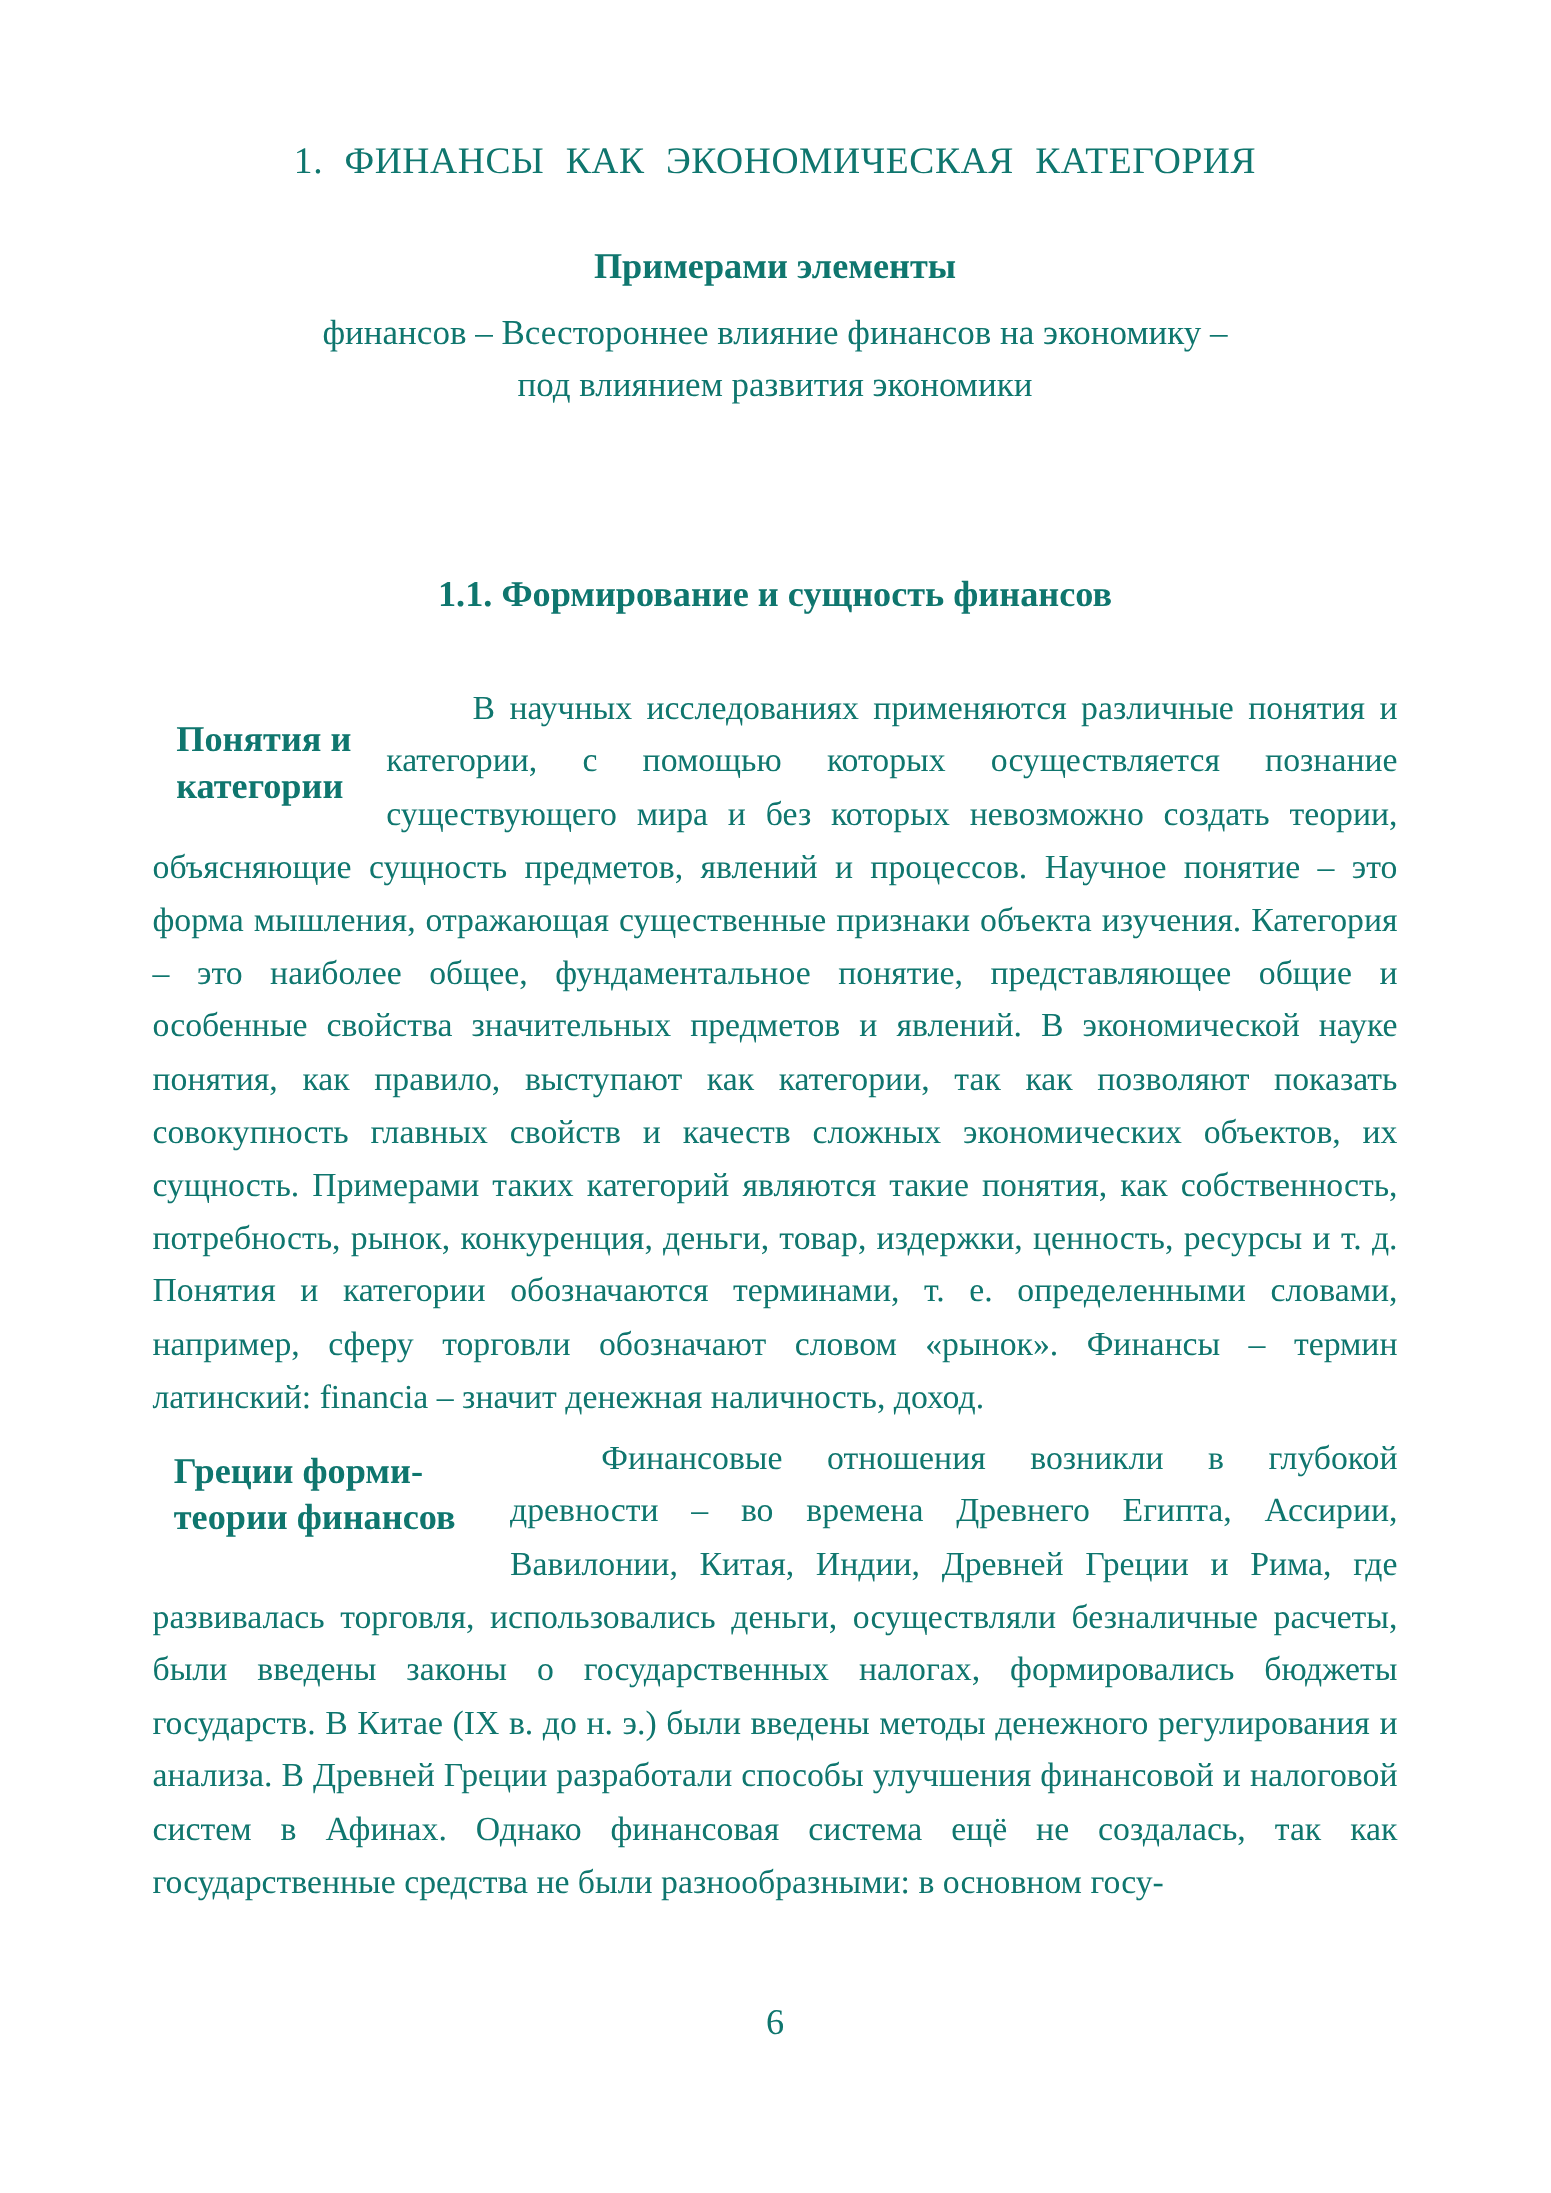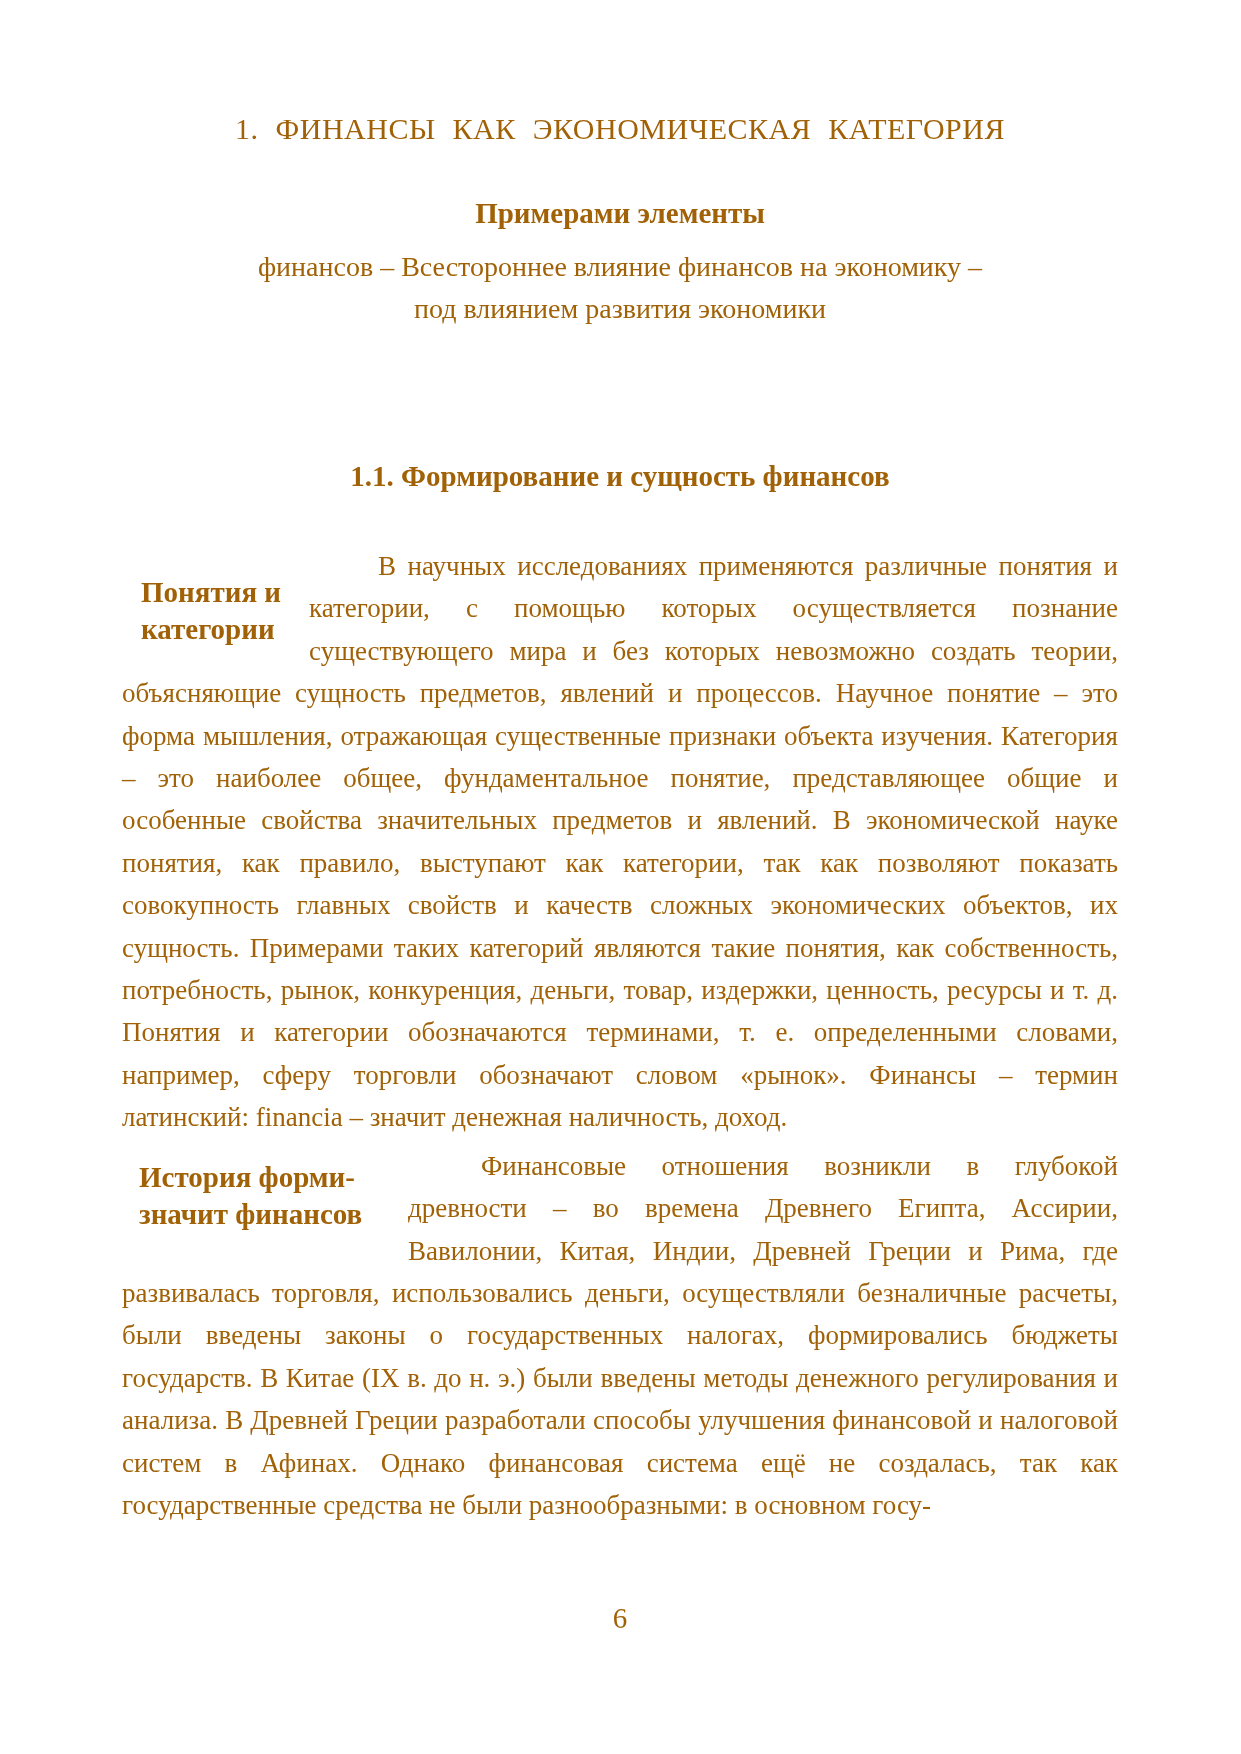--- a/index.html
+++ b/index.html
@@ -5,21 +5,21 @@
   html, body {
     margin: 0;
     padding: 0;
     background: #ffffff;
   }
   .page {
     position: relative;
     width: 1241px;
     height: 1754px;
     background: #ffffff;
-    color: #a16207;
+    color: #0f766e;
     font-family: "Liberation Serif", "DejaVu Serif", serif;
     overflow: hidden;
   }
   .chapter-title {
     position: absolute;
     left: 116px;
     top: 107px;
     width: 1008px;
     margin: 0;
     font-size: 30px;
@@ -127,22 +127,22 @@
 
     <p class="para para-1">
       <span class="cutout cutout-1">
         <b class="mh-line">Понятия и</b>
         <b class="mh-line">категории</b>
       </span><span class="para-text">В научных исследованиях применяются различные понятия и категории, с помощью которых осуществляется познание существующего мира и без которых невозможно создать теории, объясняющие сущность предметов, явлений и процессов. Научное понятие – это форма мышления, отражающая существенные признаки объекта изучения. Категория – это наиболее общее, фундаментальное понятие, представляющее общие и особенные свойства значительных предметов и явлений. В экономической науке понятия, как правило, выступают как категории, так как позволяют показать совокупность главных свойств и качеств сложных экономических объектов, их сущность. Примерами таких категорий являются такие понятия, как собственность, потребность, рынок, конкуренция, деньги, товар, издержки, ценность, ресурсы и т. д. Понятия и категории обозначаются терминами, т. е. определенными словами, например, сферу торговли обозначают словом «рынок». Финансы – термин латинский: financia – значит денежная наличность, доход.</span>
     </p>
 
     <p class="para para-2">
       <span class="cutout cutout-2">
-        <b class="mh-line">История форми-</b>
-        <b class="mh-line">значит финансов</b>
+        <b class="mh-line">Греции форми-</b>
+        <b class="mh-line">теории финансов</b>
       </span><span class="para-text">Финансовые отношения возникли в глубокой древности – во времена Древнего Египта, Ассирии, Вавилонии, Китая, Индии, Древней Греции и Рима, где развивалась торговля, использовались деньги, осуществляли безналичные расчеты, были введены законы о государственных налогах, формировались бюджеты государств. В Китае (IX в. до н. э.) были введены методы денежного регулирования и анализа. В Древней Греции разработали способы улучшения финансовой и налоговой систем в Афинах. Однако финансовая система ещё не создалась, так как государственные средства не были разнообразными: в основном госу-</span>
     </p>
 
   </div>
 
   <div class="page-number">6</div>
 
 </div>
 
 </body></html>

